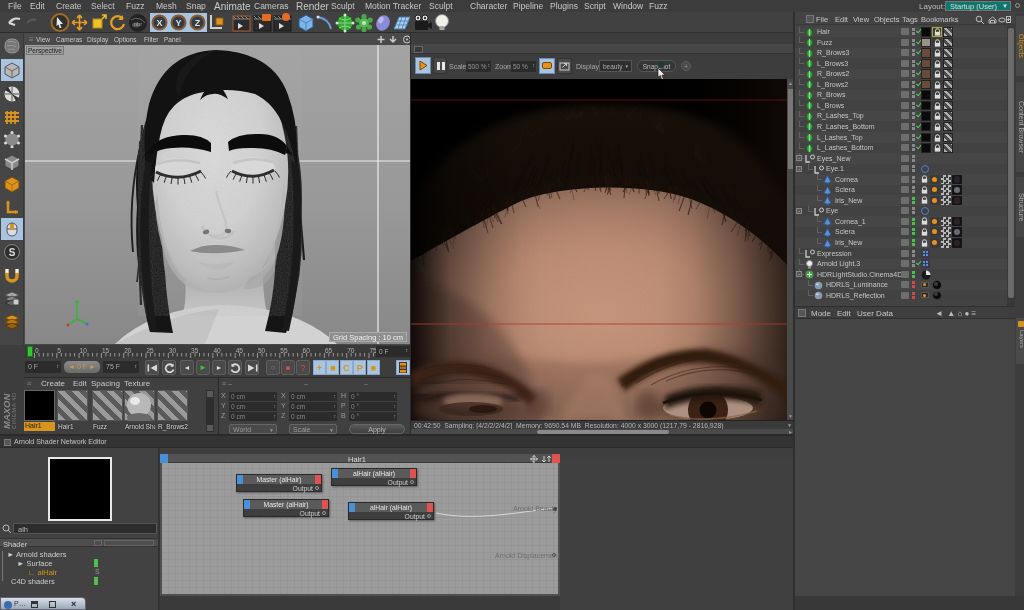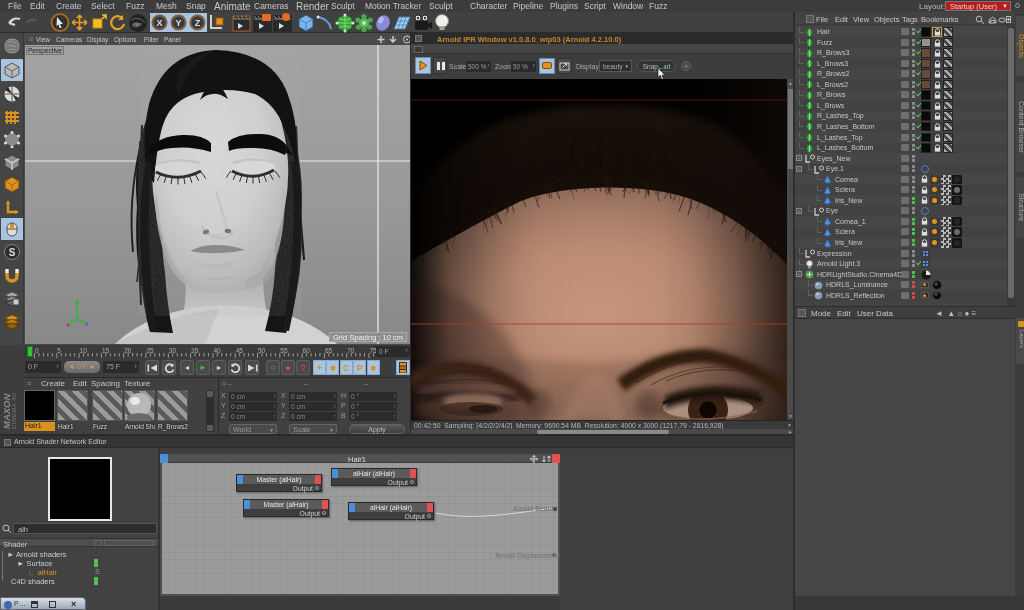--- a/index.html
+++ b/index.html
@@ -19,21 +19,21 @@
     <span class="ab tx" style="left:331px;top:1px;font-size:8.5px">Sculpt</span>
     <span class="ab tx" style="left:365px;top:1px;font-size:8.5px">Motion Tracker</span>
     <span class="ab tx" style="left:429px;top:1px;font-size:8.5px">Sculpt</span>
     <span class="ab tx" style="left:470px;top:1px;font-size:8.5px">Character</span>
     <span class="ab tx" style="left:513px;top:1px;font-size:8.5px">Pipeline</span>
     <span class="ab tx" style="left:550px;top:1px;font-size:8.5px">Plugins</span>
     <span class="ab tx" style="left:584px;top:1px;font-size:8.5px">Script</span>
     <span class="ab tx" style="left:613px;top:1px;font-size:8.5px">Window</span>
     <span class="ab tx" style="left:649px;top:1px;font-size:8.5px">Fuzz</span>
     <span class="ab tx" style="left:919px;top:2px;font-size:8px;color:#bbb">Layout:</span>
-    <div class="ab" style="left:945px;top:1px;width:66px;height:10px;background:#b91c1c;border:1px solid #777;color:#ddd;font-size:7.5px;padding-left:4px">Startup (User)<span style="position:absolute;right:2px;top:1px;font-size:6px">▼</span></div>
+    <div class="ab" style="left:945px;top:1px;width:66px;height:10px;background:#0f766e;border:1px solid #777;color:#ddd;font-size:7.5px;padding-left:4px">Startup (User)<span style="position:absolute;right:2px;top:1px;font-size:6px">▼</span></div>
     <div class="ab" style="left:1015px;top:3px;width:5px;height:5px;border:1.2px solid #999;border-radius:50%"></div>
   </div>
 <div class="ab" style="left:0;top:12px;width:1024px;height:21px;background:#414141;border-bottom:1px solid #2d2d2d">
     <svg class="ab" style="left:5px;top:2px" width="34" height="17">
       <path d="M4 9 Q8 3 15 5 M4 9 l5 -4 M4 9 l6 2" stroke="#d8d8d8" stroke-width="2.2" fill="none"></path>
       <path d="M22 9 Q26 4 31 6" stroke="#5a5a5a" stroke-width="2" fill="none"></path>
     </svg>
     <svg class="ab" style="left:50px;top:1px" width="20" height="19">
       <circle cx="10" cy="9.5" r="8.5" fill="#30302f" stroke="#a06a28" stroke-width="2"></circle>
       <path d="M7 4 L13 11 L10 11 L11.5 15 L9.5 15 L8.6 11.5 L6.5 13 Z" fill="#e8e8e8"></path>
@@ -515,24 +515,20 @@
     <div class="ab" style="left:10px;top:34px;width:48px;height:9px;background:#2b2b2b;color:#888;font-size:6.5px;padding:1px 2px">0 cm<span style="position:absolute;right:1px;top:1px;font-size:5px">↕</span></div>
     <span class="ab" style="left:62px;top:34px;color:#999;font-size:7px">Z</span>
     <div class="ab" style="left:70px;top:34px;width:48px;height:9px;background:#2b2b2b;color:#888;font-size:6.5px;padding:1px 2px">0 cm<span style="position:absolute;right:1px;top:1px;font-size:5px">↕</span></div>
     <span class="ab" style="left:122px;top:34px;color:#999;font-size:7px">B</span>
     <div class="ab" style="left:130px;top:34px;width:48px;height:9px;background:#2b2b2b;color:#888;font-size:6.5px;padding:1px 2px">0 °<span style="position:absolute;right:1px;top:1px;font-size:5px">↕</span></div>
     <div class="ab" style="left:10px;top:46px;width:48px;height:10px;background:#4a4a4a;border:1px solid #666;border-radius:2px;color:#999;font-size:7px;padding:1px 3px">World<span style="position:absolute;right:2px;top:2px;font-size:5px">▼</span></div>
     <div class="ab" style="left:70px;top:46px;width:48px;height:10px;background:#4a4a4a;border:1px solid #666;border-radius:2px;color:#999;font-size:7px;padding:1px 3px">Scale<span style="position:absolute;right:2px;top:2px;font-size:5px">▼</span></div>
     <div class="ab" style="left:130px;top:46px;width:56px;height:10px;background:linear-gradient(180deg,#5a5a5a,#3e3e3e);border:1px solid #666;border-radius:5px;color:#bbb;font-size:7px;text-align:center;padding-top:1px">Apply</div>
   </div>
 <div class="ab" style="left:410px;top:33px;width:383px;height:401px;background:#3d3d3d;border-left:1px solid #2a2a2a">
-    <div class="ab" style="left:0;top:0;width:383px;height:11px;background:#2b2b2b">
-      <div class="ab" style="left:4px;top:2px;width:7px;height:7px;background:#555;border:1px solid #777"></div>
-      <span class="ab" style="left:26px;top:1.5px;color:#c8862c;font-size:7.5px;font-weight:bold">Arnold IPR Window v1.0.8.0_wip03 (Arnold 4.2.10.0)</span>
-    </div>
     <div class="ab" style="left:0;top:11px;width:383px;height:10px;background:#464646;border-bottom:1px solid #333">
       <div class="ab" style="left:3px;top:1.5px;width:9px;height:7px;background:#3a3a3a;border:1px solid #666"></div>
     </div>
     <div class="ab" style="left:0;top:21px;width:383px;height:25px;background:#3d3d3d">
       <div class="ab" style="left:4px;top:3px;width:16px;height:17px;background:#a8c4e0;border:1px solid #6a8ab0"></div>
       <svg class="ab" style="left:7px;top:6px" width="11" height="11">
         <path d="M2 1 L9 5.5 L2 10 Z" fill="#e8921e" stroke="#7a4a08"></path>
       </svg>
       <div class="ab" style="left:22px;top:3px;width:14px;height:17px;background:#484848;border:1px solid #333;border-radius:2px;color:#e8e8e8;font-size:8px;text-align:center;line-height:15px"></div>
       <div class="ab" style="left:26px;top:8px;width:2.5px;height:8px;background:#e8e8e8"></div>

